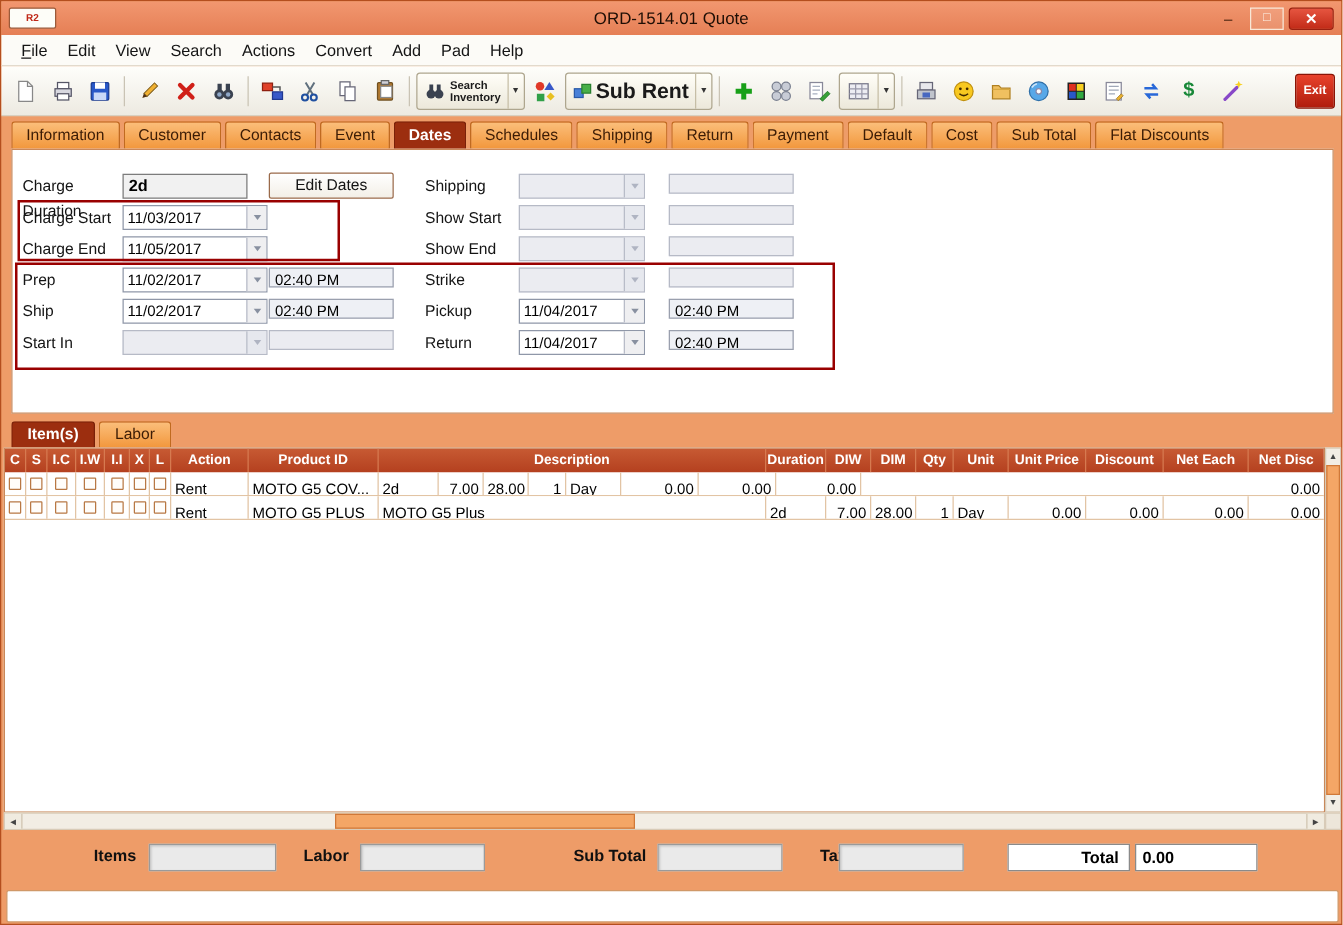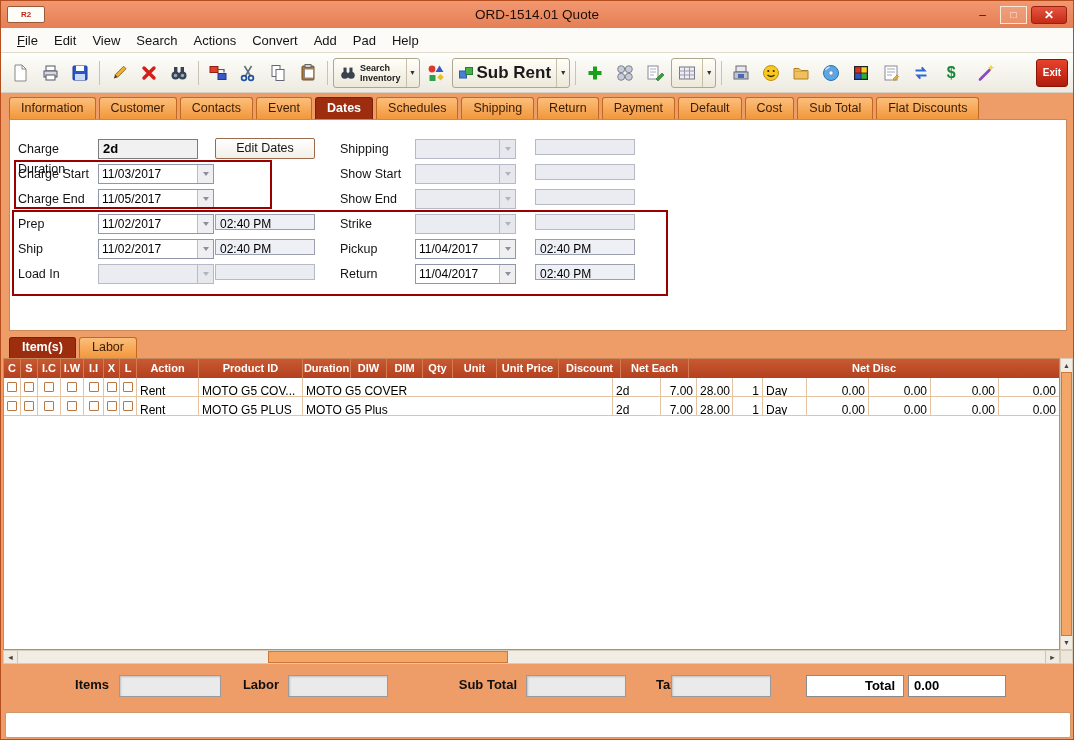--- a/index.html
+++ b/index.html
@@ -376,21 +376,21 @@
       </div>
     <div class="tfld tA r4">02:40 PM</div>
 
     <div class="dlbl r5 colA">Ship</div>
     <div class="combo fA r5">
         <span class="cval">11/02/2017</span>
         <span class="carr"></span>
       </div>
     <div class="tfld tA r5">02:40 PM</div>
 
-    <div class="dlbl r6 colA">Load In</div>
+    <div class="dlbl r6 colA">Start In</div>
     <div class="combo dis fA r6">
         <span class="cval"></span>
         <span class="carr"></span>
       </div>
     <div class="tfld dis tA r6"></div>
 
     <div class="dlbl r4 colB">Strike</div>
     <div class="combo dis fB r4">
         <span class="cval"></span>
         <span class="carr"></span>
@@ -424,20 +424,21 @@
     <div class="ghead">
       <div class="hc c0">C</div>
       <div class="hc c1">S</div>
       <div class="hc c2">I.C</div>
       <div class="hc c3">I.W</div>
       <div class="hc c4">I.I</div>
       <div class="hc c5">X</div>
       <div class="hc c6">L</div>
       <div class="hc c7">Action</div>
       <div class="hc c8">Product ID</div>
+      <div class="hc c9">Description</div>
       <div class="hc c10">Duration</div>
       <div class="hc c11">DIW</div>
       <div class="hc c12">DIM</div>
       <div class="hc c13">Qty</div>
       <div class="hc c14">Unit</div>
       <div class="hc c15">Unit Price</div>
       <div class="hc c16">Discount</div>
       <div class="hc c17">Net Each</div>
       <div class="hc c18">Net Disc</div>
     </div>
@@ -458,21 +459,20 @@
           <span class="cb"></span>
         </div>
       <div class="tc c5 cbcell">
           <span class="cb"></span>
         </div>
       <div class="tc c6 cbcell">
           <span class="cb"></span>
         </div>
       <div class="tc c7">Rent</div>
       <div class="tc c8">MOTO G5 COV...</div>
-      <div class="tc c9">MOTO G5 COVER</div>
       <div class="tc c10">2d</div>
       <div class="tc c11 num">7.00</div>
       <div class="tc c12 num">28.00</div>
       <div class="tc c13 num">1</div>
       <div class="tc c14">Day</div>
       <div class="tc c15 num">0.00</div>
       <div class="tc c16 num">0.00</div>
       <div class="tc c17 num">0.00</div>
       <div class="tc c18 num">0.00</div>
     </div>

